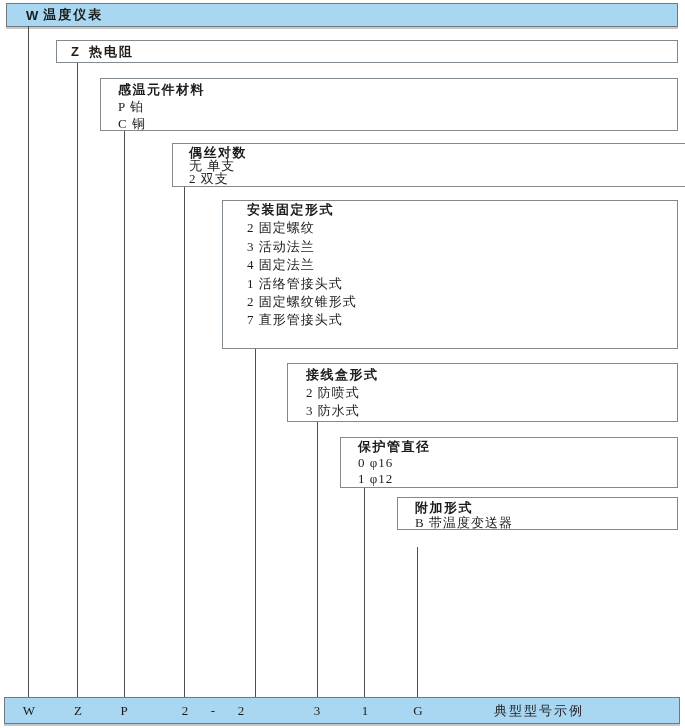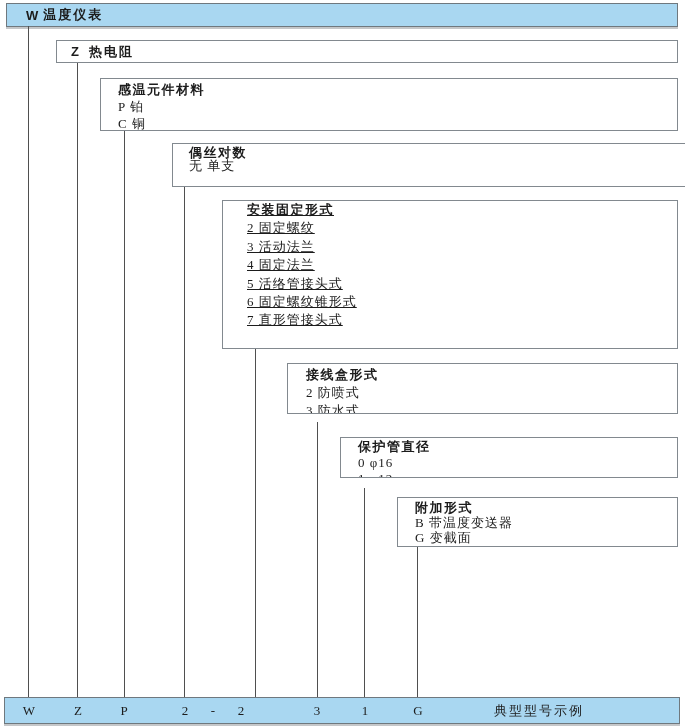--- a/index.html
+++ b/index.html
@@ -51,24 +51,24 @@
   .box-title{
     font-family:"Liberation Sans","DejaVu Sans",sans-serif;
     font-weight:bold;font-size:13px;letter-spacing:1.5px;white-space:nowrap;
   }
   .box-item{font-size:13px;letter-spacing:1px;white-space:nowrap;}
   #box-z{left:56px;top:40px;width:622px;height:23px;display:flex;align-items:center;}
   #box-z .code{font-family:"Liberation Sans","DejaVu Sans",sans-serif;font-weight:bold;font-size:13px;margin-left:14px;}
   #box-z .label{font-family:Liberation Mono, monospace;font-weight:bold;font-size:13px;letter-spacing:2px;margin-left:10px;}
   #box-material{left:100px;top:78px;width:578px;height:53px;padding:2px 0 8px 17px;line-height:17px;}
   #box-pairs{left:158px;top:143px;width:520px;height:44px;padding:2px 9px 0 16px;line-height:13px;margin-left:14px;}
-  #box-mounting{left:222px;top:200px;width:456px;height:149px;padding:0 0 0 24px;line-height:18.4px;text-decoration:underline;}
-  #box-junction{left:287px;top:363px;width:391px;height:51px;padding:2px 0 0 18px;line-height:18px;}
-  #box-tube{left:340px;top:437px;width:338px;height:41px;padding:1px 0 0 17px;line-height:16px;}
-  #box-additional{left:397px;top:497px;width:281px;height:50px;padding:2px 0 0 17px;line-height:15px;}
+  #box-mounting{left:222px;top:200px;width:456px;height:149px;padding:0 0 0 24px;line-height:18.4px;}
+  #box-junction{left:287px;top:363px;width:391px;height:59px;padding:2px 0 0 18px;line-height:18px;}
+  #box-tube{left:340px;top:437px;width:338px;height:51px;padding:1px 0 0 17px;line-height:16px;}
+  #box-additional{left:397px;top:497px;width:281px;height:33px;padding:2px 0 0 17px;line-height:15px;}
   
   .vline{position:absolute;width:1px;background:var(--line);}
   #vl-w {left:28px; top:26px; height:671px;}
   #vl-z {left:77px; top:63px; height:634px;}
   #vl-p {left:124px;top:131px;height:566px;}
   #vl-2a{left:184px;top:187px;height:510px;}
   #vl-2b{left:255px;top:349px;height:348px;}
   #vl-3 {left:317px;top:422px;height:275px;}
   #vl-1 {left:364px;top:488px;height:209px;}
   #vl-g {left:417px;top:547px;height:150px;}
@@ -90,29 +90,30 @@
 
   <div class="box" id="box-material">
     <div class="box-title">感温元件材料</div>
     <div class="box-item">P 铂</div>
     <div class="box-item">C 铜</div>
   </div>
 
   <div class="box" id="box-pairs">
     <div class="box-title">偶丝对数</div>
     <div class="box-item">无 单支</div>
+    <div class="box-item">2 双支</div>
   </div>
 
   <div class="box" id="box-mounting">
     <div class="box-title">安装固定形式</div>
     <div class="box-item">2 固定螺纹</div>
     <div class="box-item">3 活动法兰</div>
     <div class="box-item">4 固定法兰</div>
-    <div class="box-item">5 活络管接头式</div>
-    <div class="box-item">6 固定螺纹锥形式</div>
+    <div class="box-item">1 活络管接头式</div>
+    <div class="box-item">2 固定螺纹锥形式</div>
     <div class="box-item">7 直形管接头式</div>
   </div>
 
   <div class="box" id="box-junction">
     <div class="box-title">接线盒形式</div>
     <div class="box-item">2 防喷式</div>
     <div class="box-item">3 防水式</div>
   </div>
 
   <div class="box" id="box-tube">

